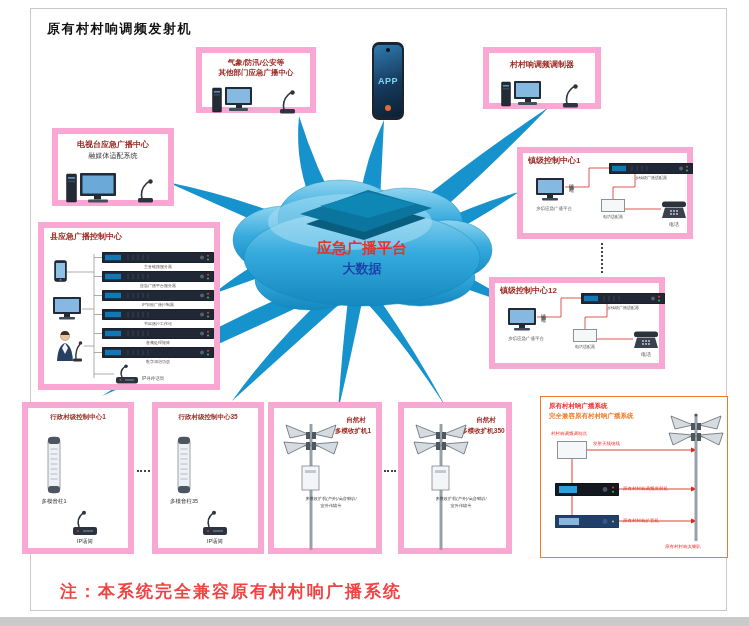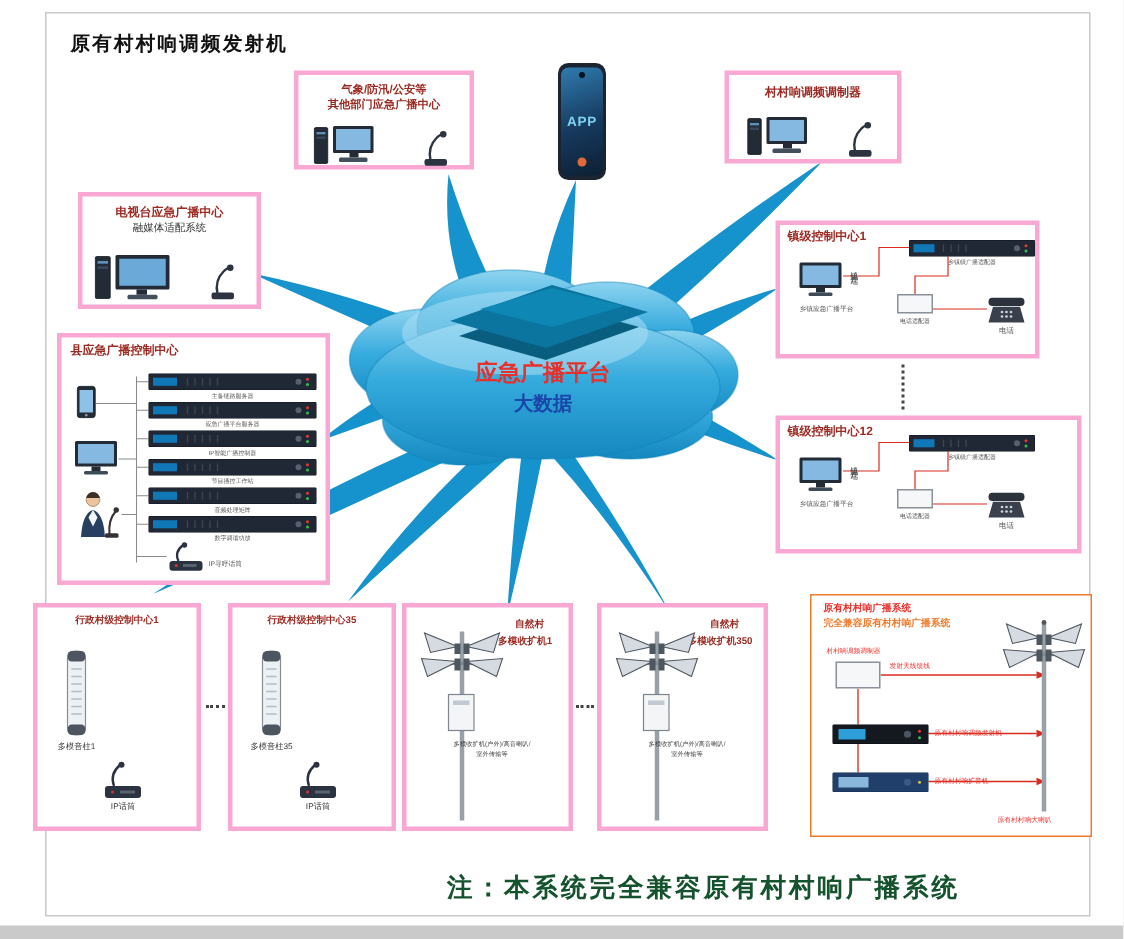--- a/index.html
+++ b/index.html
@@ -4,39 +4,39 @@
 <style>
   *{margin:0;padding:0;box-sizing:border-box}
   html,body{background:#ececec}
   .canvas{position:relative;width:749px;height:626px;background:#fff;overflow:hidden;
           font-family:"Liberation Sans",sans-serif;color:#222}
   .abs{position:absolute}
   .frame{position:absolute;left:30px;top:8px;width:697px;height:603px;border:1px solid #c9c9c9;z-index:0}
   .page-title{position:absolute;left:47px;top:20px;font-size:13px;font-weight:bold;color:#111;
               letter-spacing:1.5px;z-index:3}
   .net{position:absolute;left:0;top:0;z-index:1}
-  .node{position:absolute;background:#fff;border:3px solid #f9a8d4;z-index:2}
+  .node{position:absolute;background:#fff;border:6px solid #f9a8d4;z-index:2}
   .node.legacy{border:1px solid #ef7a2a}
   .nt{position:absolute;font-weight:bold;color:#9c2b23;line-height:1.3}
   .cap{position:absolute;color:#555;line-height:1.3}
   .ctr{text-align:center}
   .vert{writing-mode:vertical-rl;letter-spacing:1px}
   .dots-h{position:absolute;border-top:2px dotted #444;z-index:2}
   .dots-v{position:absolute;border-left:2px dotted #444;z-index:2}
   .phone{position:absolute;left:372px;top:42px;width:32px;height:78px;background:#1b2430;
          border-radius:7px;padding:3px 2px;z-index:2}
   .phone .screen{width:100%;height:100%;border-radius:5px;position:relative;
          background:linear-gradient(160deg,#2f7bb0 0%,#16395c 55%,#0c2033 100%);
          display:flex;align-items:center;justify-content:center}
   .phone .screen span{color:#7fd4f2;font-weight:bold;font-size:9px;letter-spacing:.5px}
   .phone .cam{position:absolute;top:3px;left:50%;margin-left:-2px;width:4px;height:4px;border-radius:50%;background:#09141f}
   .phone .accent{position:absolute;bottom:6px;left:50%;margin-left:-3px;width:6px;height:6px;border-radius:50%;background:#e06a3a}
   .whitebox{position:absolute;background:#f6f7f9;border:1px solid #8a9199}
-  .note{position:absolute;left:60px;top:580px;width:580px;text-align:right;z-index:3;
-        font-size:17px;font-weight:bold;color:#14532d;letter-spacing:2px}
+  .note{position:absolute;left:60px;top:580px;width:580px;text-align:left;z-index:3;
+        font-size:17px;font-weight:bold;color:#ef4444;letter-spacing:2px}
   .bottom-strip{position:absolute;left:0;top:617px;width:749px;height:9px;background:#cacaca;z-index:4}
   .wire{position:absolute;left:0;top:0;pointer-events:none}
 </style>
 </head>
 <body>
 
 <div class="canvas">
 
   <div class="frame"></div>
   <div class="page-title">原有村村响调频发射机</div>
@@ -326,21 +326,21 @@
           <circle cx="10" cy="13" r="0.9"></circle>
           <circle cx="13" cy="13" r="0.9"></circle>
           <circle cx="16" cy="13" r="0.9"></circle>
         </g>
     </svg>
     <div class="cap ctr" style="left:138px;top:68px;width:26px;font-size:5px">电话</div>
   </div>
 
   <div class="dots-v" style="left:601px;top:243px;height:30px"></div>
 
-  <div class="node" style="left:517px;top:277px;width:204px;height:92px">
+  <div class="node" style="left:489px;top:277px;width:176px;height:92px">
     <div class="nt" style="left:5px;top:3px;font-size:8px">镇级控制中心12</div>
     <svg class="wire" width="176" height="92">
       <g stroke="#d92b1f" stroke-width="0.8" fill="none">
         <path d="M42,34 H66 V15 H86"></path>
           <path d="M112,21 V34 H90 V46"></path>
           <path d="M102,56 H138"></path>
       </g>
     </svg>
     <svg class="abs" style="left:86px;top:10px" width="84" height="11">
       <rect width="84" height="11" rx="1" fill="#202735" stroke="#0c0f16" stroke-width="0.5"></rect>

